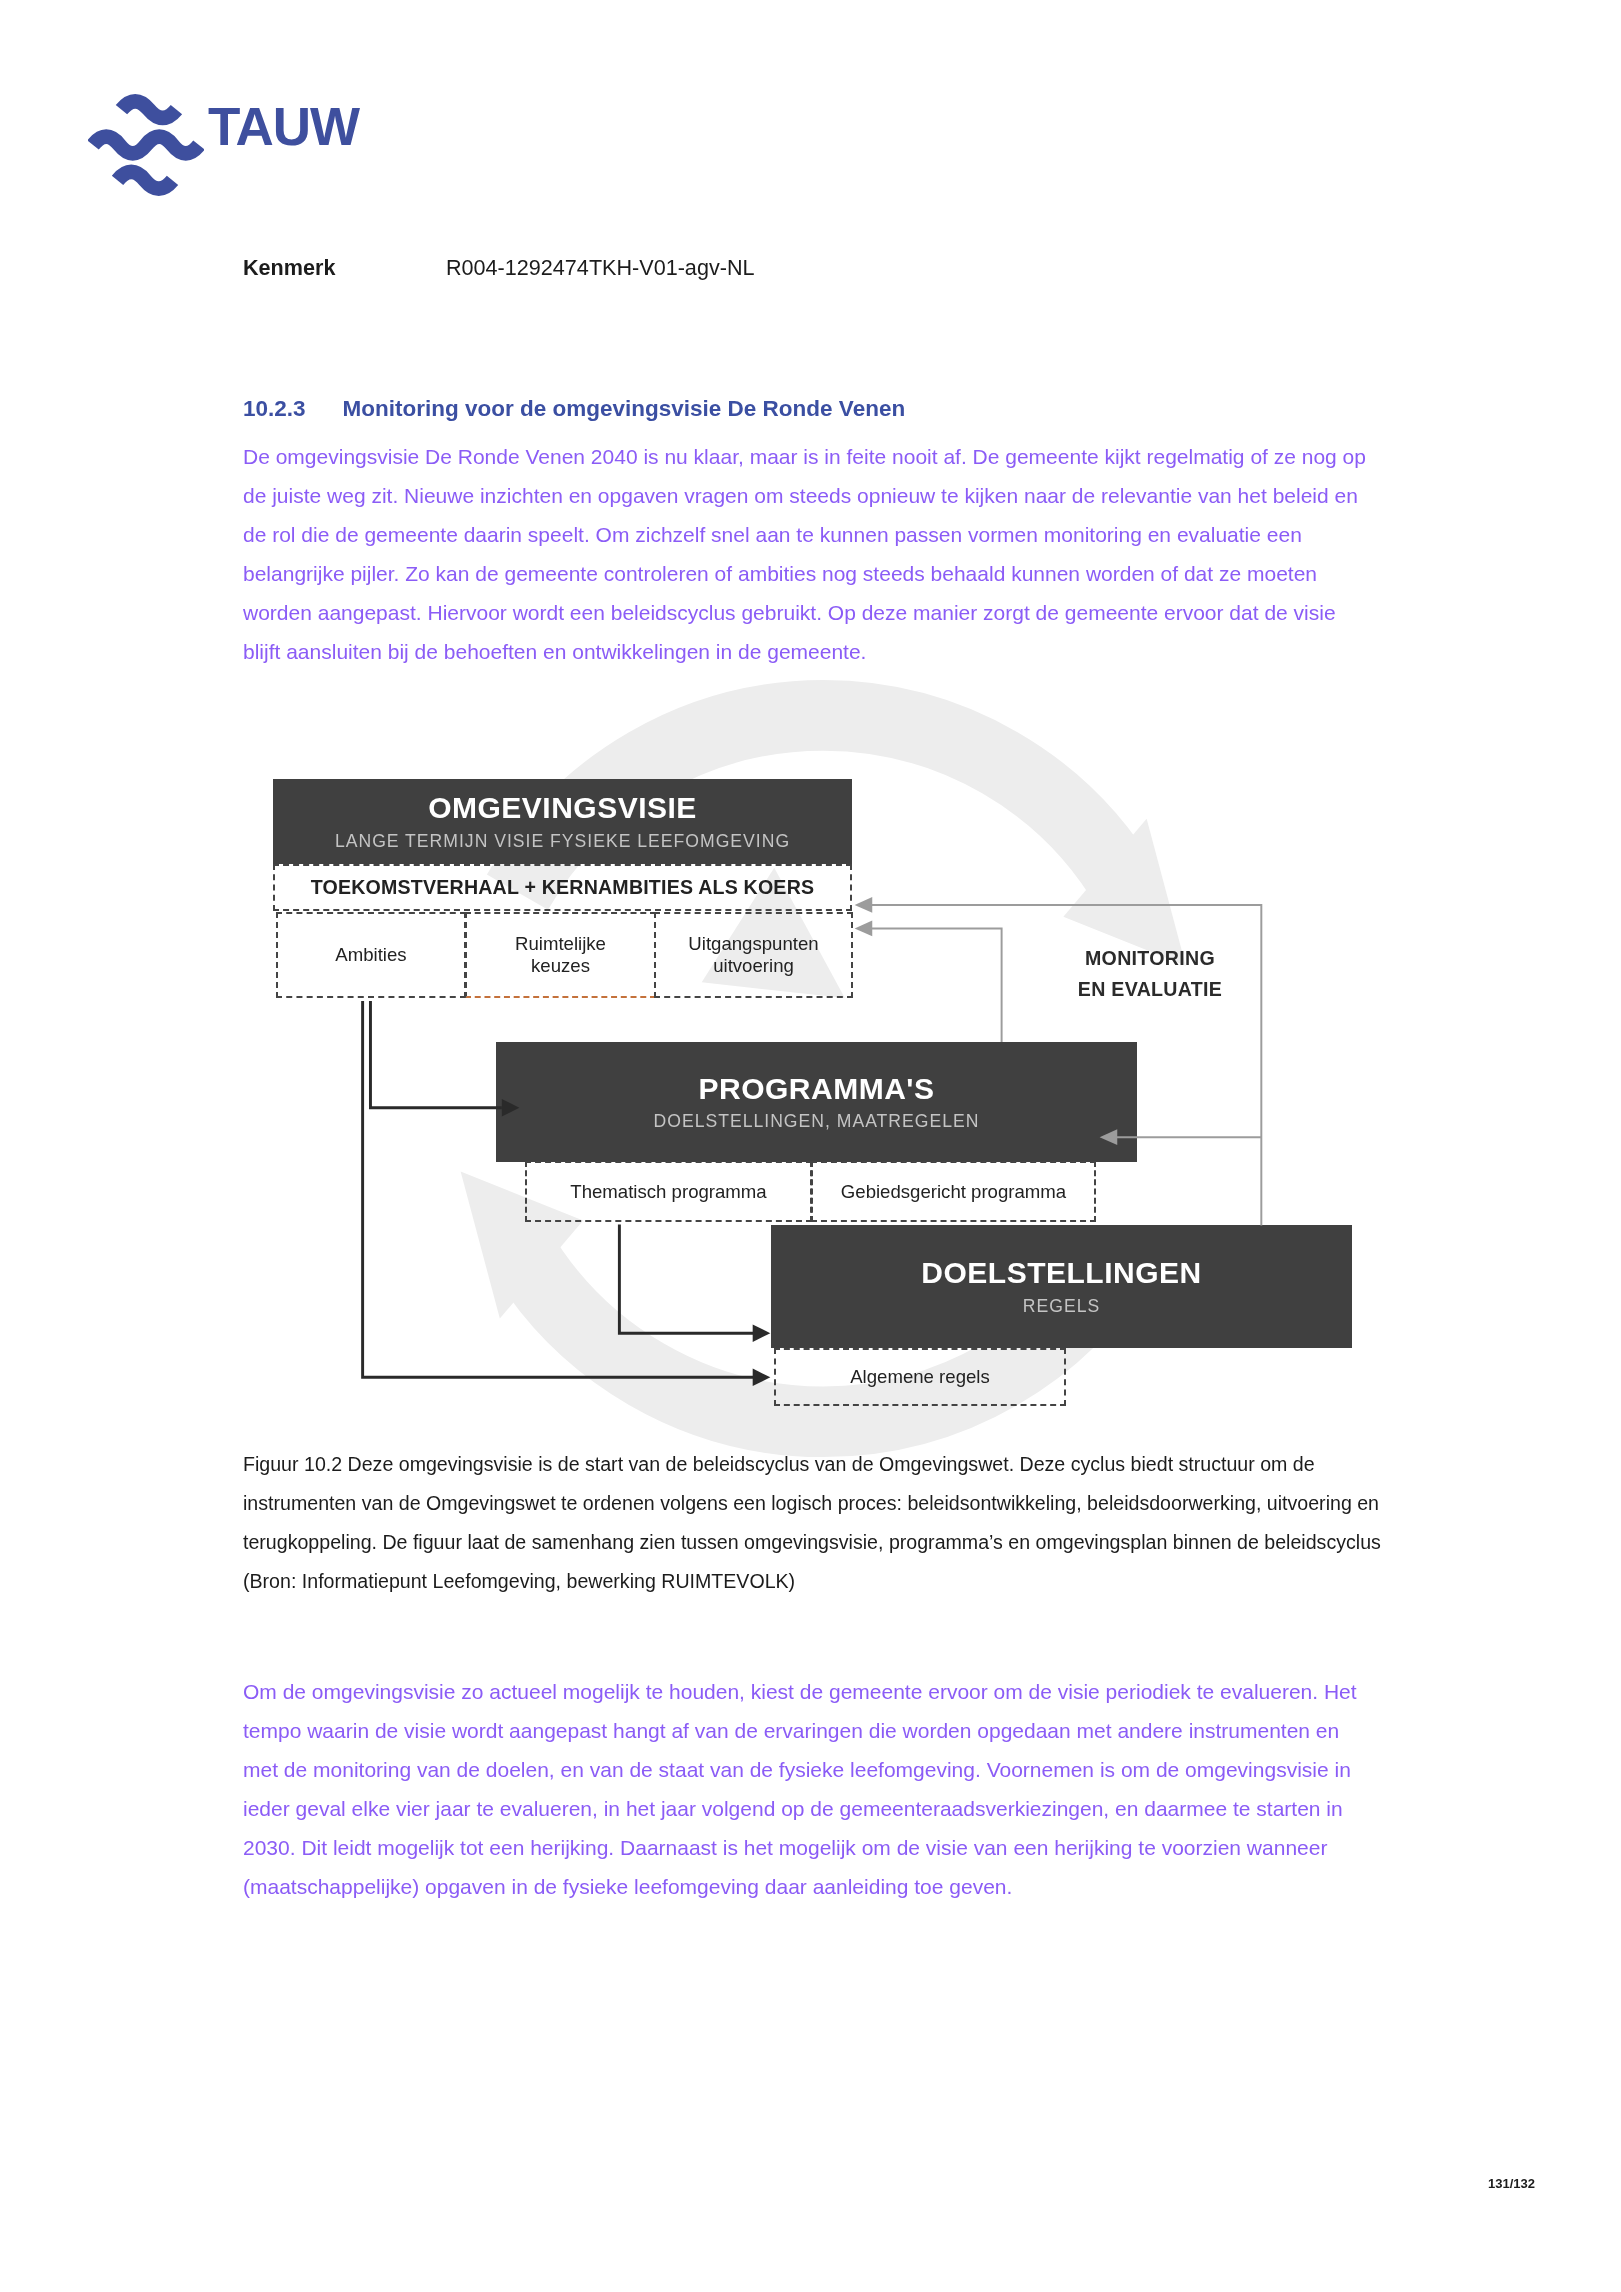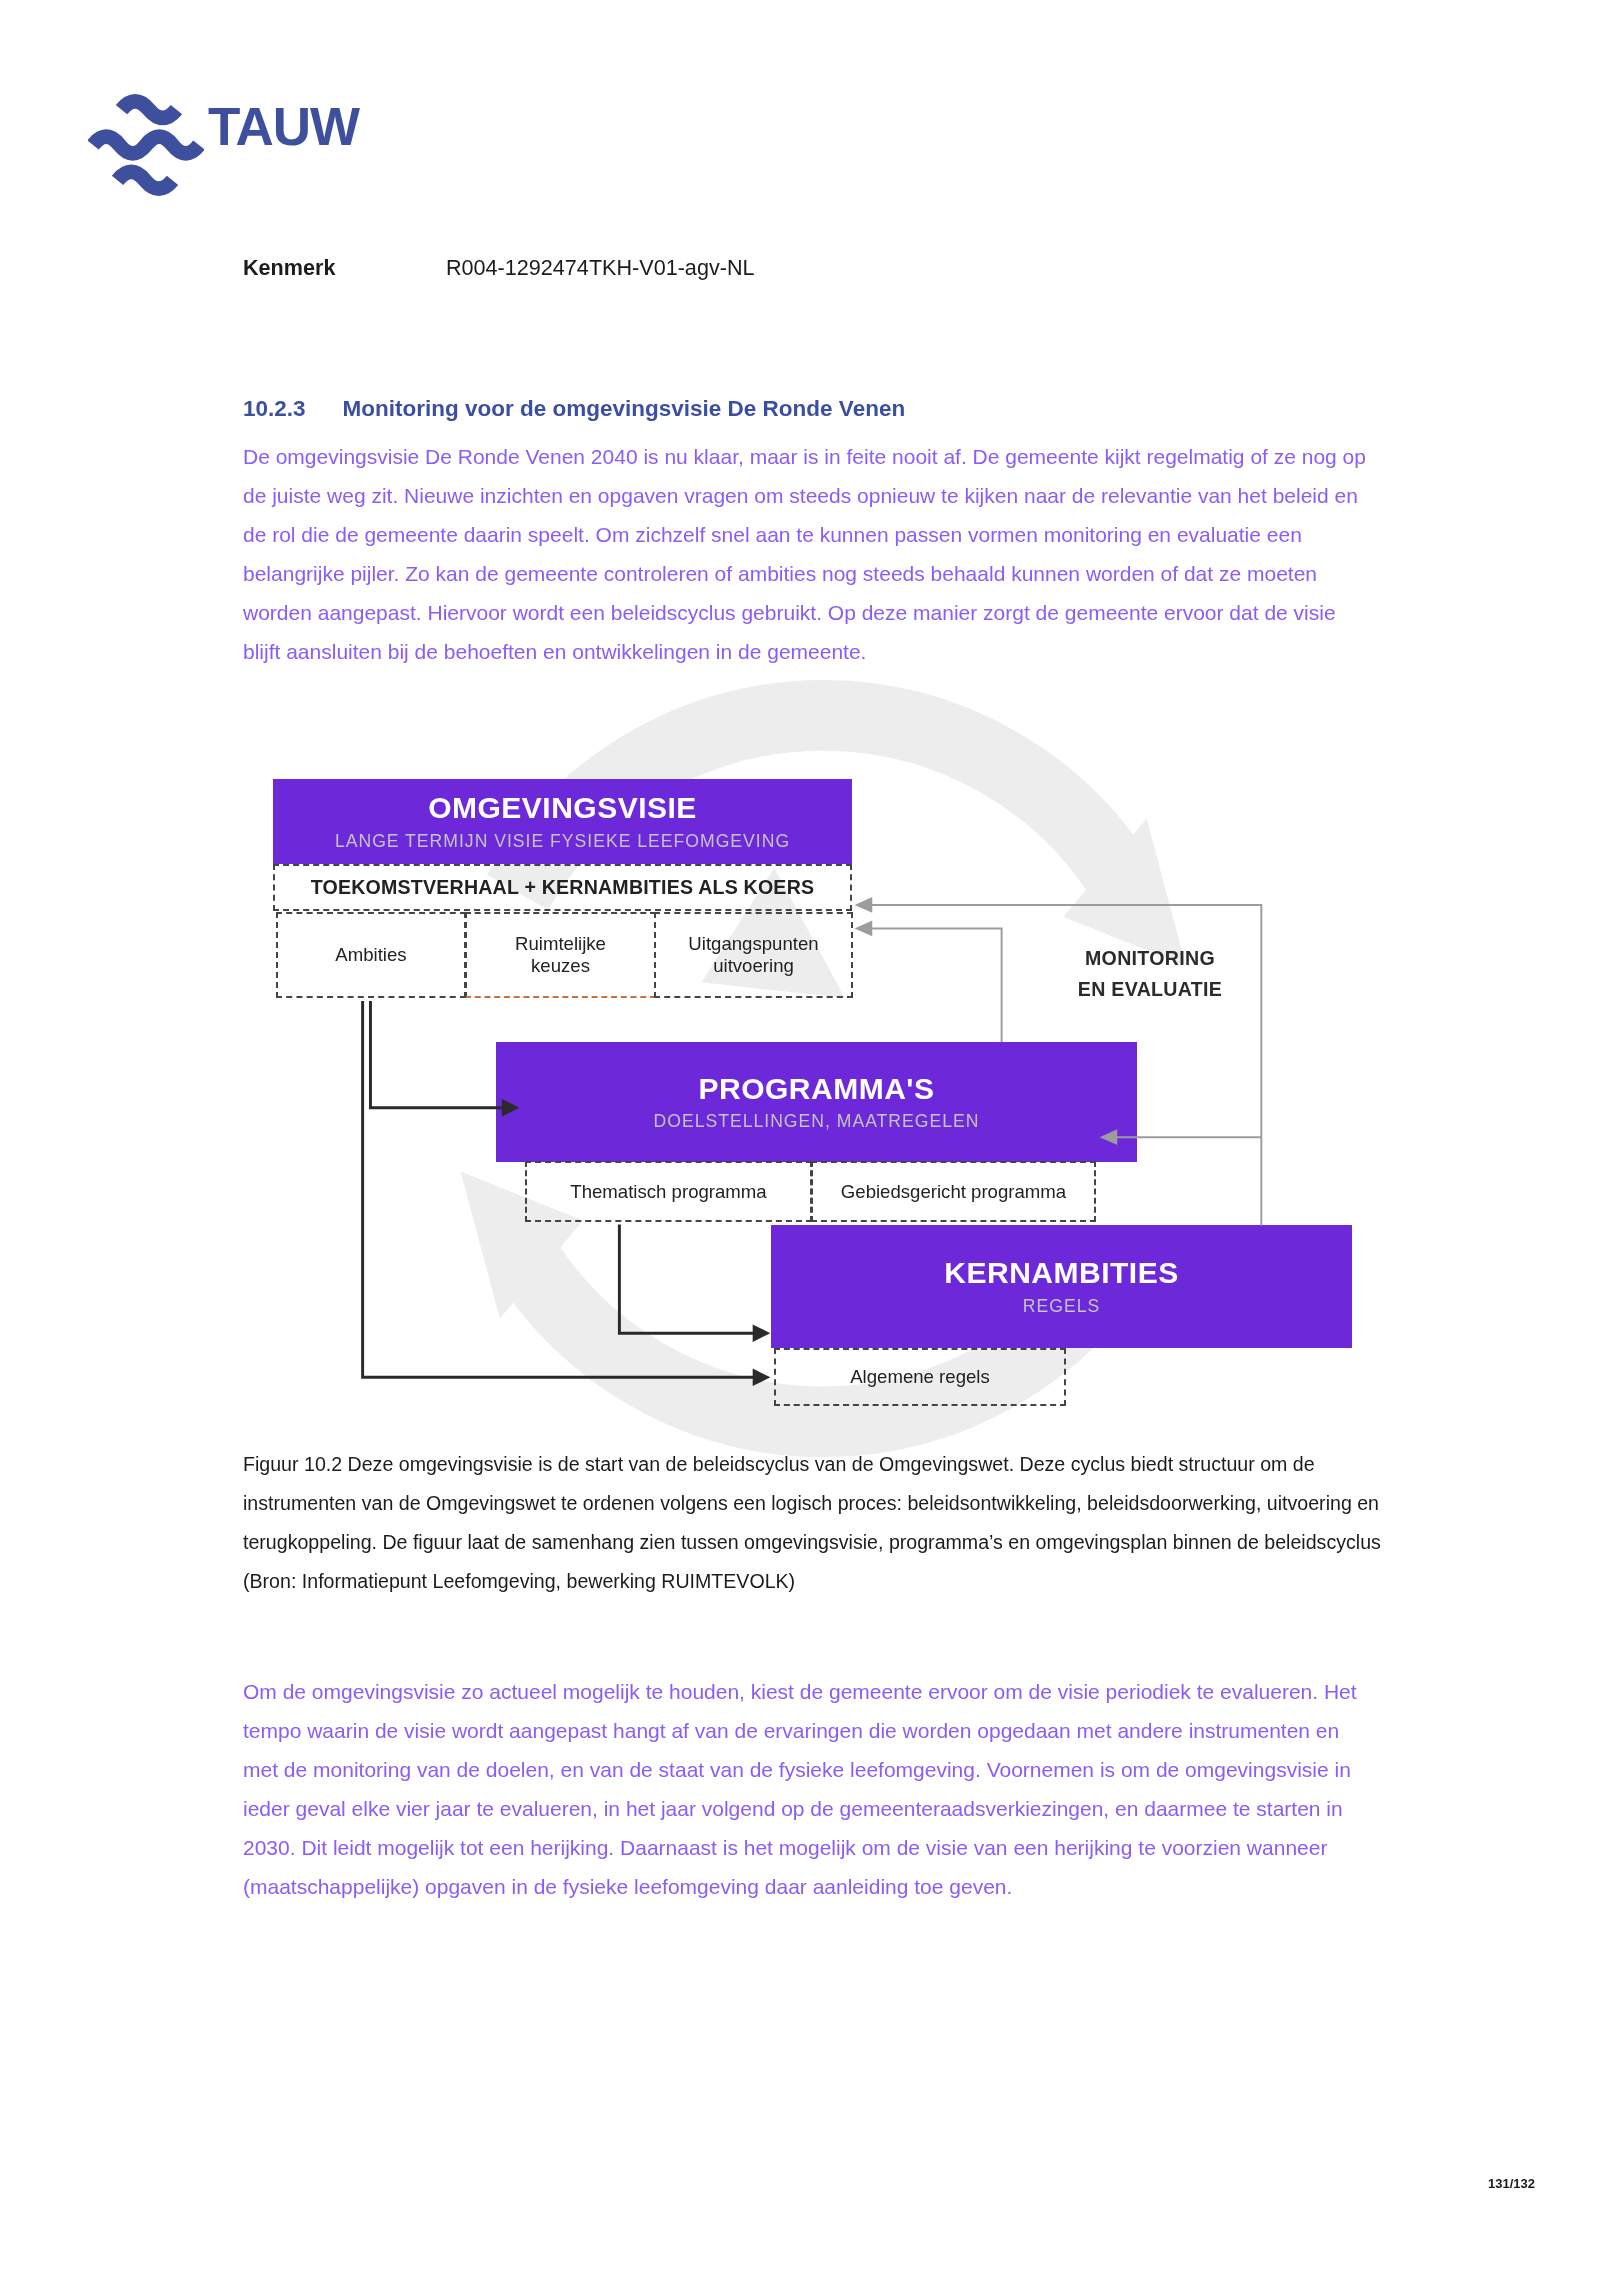--- a/index.html
+++ b/index.html
@@ -32,21 +32,21 @@
     font-size:21px;line-height:39px;color:#8b5cf6;z-index:3;
   }
   #para1{left:243px;top:437px;width:1127px;}
   #caption{left:243px;top:1445px;width:1161px;font-size:19.6px;line-height:39px;z-index:3;}
   #para2{left:243px;top:1672px;width:1132px;}
   #page-number{left:1488px;top:2176px;font-size:13px;font-weight:bold;z-index:3;}
   #watermark-svg{z-index:0;}
   #arrows-svg{z-index:2;}
 
   .blackbox{
-    background:#6d28d9;color:#ffffff;text-align:center;z-index:1;
+    background:#404040;color:#ffffff;text-align:center;z-index:1;
     display:flex;flex-direction:column;justify-content:center;gap:5.9px;
   }
   .blackbox .bb-title{font-weight:bold;font-size:30px;letter-spacing:0.5px;}
   .blackbox .bb-sub{font-size:17.6px;color:#c4c4c4;letter-spacing:1px;}
   .dashedbox{
     border:2px dashed #444;background:transparent;z-index:1;
     display:flex;align-items:center;justify-content:center;text-align:center;
     font-size:18.6px;color:#222;box-sizing:border-box;
   }
   #koers-box{font-weight:bold;font-size:19.6px;letter-spacing:0.2px;}
@@ -107,21 +107,21 @@
   <div class="abs dashedbox" style="left:654px;top:912px;width:199px;height:86px;padding:0 21.6px;">Uitgangspunten uitvoering</div>
 
   <div class="abs blackbox" style="left:496px;top:1042px;width:641px;height:120px;">
     <div class="bb-title">PROGRAMMA'S</div>
     <div class="bb-sub">DOELSTELLINGEN, MAATREGELEN</div>
   </div>
   <div class="abs dashedbox" style="left:525px;top:1161px;width:287px;height:61px;">Thematisch programma</div>
   <div class="abs dashedbox" style="left:811px;top:1161px;width:285px;height:61px;">Gebiedsgericht programma</div>
 
   <div class="abs blackbox" style="left:771px;top:1225px;width:581px;height:123px;">
-    <div class="bb-title">KERNAMBITIES</div>
+    <div class="bb-title">DOELSTELLINGEN</div>
     <div class="bb-sub">REGELS</div>
   </div>
   <div class="abs dashedbox" style="left:774px;top:1348px;width:292px;height:58px;">Algemene regels</div>
 
   <div id="monitoring-label" class="abs">
     <div>MONITORING</div>
     <div>EN EVALUATIE</div>
   </div>
 
   <svg id="arrows-svg" class="abs" width="1621" height="2293" viewBox="0 0 1654 2339">

